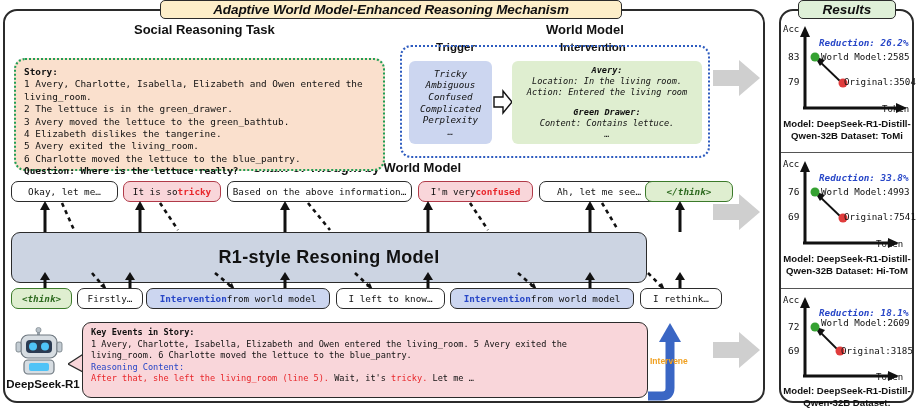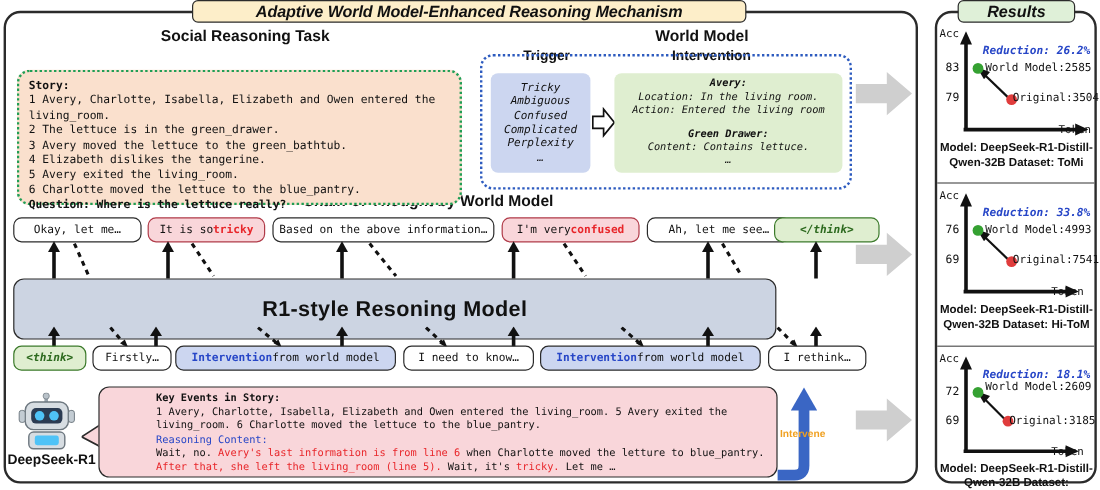--- a/index.html
+++ b/index.html
@@ -54,21 +54,21 @@
   
   .cotb{position:absolute;top:288px;height:21px;border:1.6px solid #2b2b2b;border-radius:7px;box-sizing:border-box;
      display:flex;align-items:center;justify-content:center;background:#fff;
      font-family:"DejaVu Sans Mono","Liberation Mono",monospace;font-size:9.3px;color:#111;white-space:nowrap;padding:0 6px;}
   .cotb.green{background:#dfeed0;border-color:#3b7a2a;font-style:italic;font-weight:bold;color:#2d6a1f;}
   .cotb.blue{background:#ccd6f0;border-color:#2b2b2b;}
   .blue-word{color:#2746c7;font-weight:bold;}
 
   
   #callout{position:absolute;left:82px;top:322px;width:566px;height:76px;background:#f9d6da;border:1.6px solid #2b2b2b;border-radius:9px;box-sizing:border-box;padding:4px 8px;}
-  #callout .ln{font-family:"DejaVu Sans Mono","Liberation Mono",monospace;font-size:8.6px;line-height:11.5px;color:#111;white-space:nowrap;margin-left:39px;}
+  #callout .ln{font-family:"DejaVu Sans Mono","Liberation Mono",monospace;font-size:8.6px;line-height:11.5px;color:#111;white-space:nowrap;}
   #callout .b{font-weight:bold;}
   #callout .rd{color:#e8262a;}
   #callout .bl{color:#2746c7;}
   #tail{position:absolute;left:68px;top:352px;width:18px;height:22px;}
 
   #robot{position:absolute;left:14px;top:327px;width:52px;height:50px;}
   #ds-label{position:absolute;left:1px;top:378px;width:84px;text-align:center;font-weight:bold;font-size:11.5px;color:#111;}
   #intervene-lbl{position:absolute;left:650px;top:356px;font-weight:bold;font-size:8.5px;color:#f0a020;}
 
   
@@ -212,21 +212,21 @@
     <span>&lt;think&gt;</span>
   </div>
 <div class="cotb" style="left:77px;width:66px;">
     <span>Firstly…</span>
   </div>
 <div class="cotb blue" style="left:146px;width:184px;">
     <span class="blue-word">Intervention</span>
     <span> from world model</span>
   </div>
 <div class="cotb" style="left:336px;width:109px;">
-    <span>I need to know…</span>
+    <span>I left to know…</span>
   </div>
 <div class="cotb blue" style="left:450px;width:184px;">
     <span class="blue-word">Intervention</span>
     <span> from world model</span>
   </div>
 <div class="cotb" style="left:640px;width:82px;">
     <span>I rethink…</span>
   </div>
 
 <svg id="robot" viewBox="0 0 52 50">
@@ -246,21 +246,20 @@
 <svg id="tail" viewBox="0 0 18 22">
   <polygon points="17,1 0,12 17,21" fill="#f9d6da" stroke="#2b2b2b" stroke-width="1.4"></polygon>
   <rect x="14" y="2" width="5" height="18" fill="#f9d6da"></rect>
 </svg>
 
 <div id="callout">
   <div class="ln b">Key Events in Story:</div>
   <div class="ln">1 Avery, Charlotte, Isabella, Elizabeth and Owen entered the living_room. 5 Avery exited the</div>
   <div class="ln">living_room. 6 Charlotte moved the lettuce to the blue_pantry.</div>
   <div class="ln bl">Reasoning Content:</div>
-  <div class="ln"><span>Wait, no. </span><span class="rd">Avery's last information is from line 6</span><span> when Charlotte moved the letture to blue_pantry.</span></div>
   <div class="ln"><span class="rd">After that, she left the living_room (line 5).</span><span> Wait, it's </span><span class="rd">tricky.</span><span> Let me …</span></div>
 </div>
 
 <svg style="position:absolute;left:640px;top:318px;width:60px;height:84px;">
   <path d="M8,78 L22,78 Q30,78 30,70 L30,22" stroke="#3a66c4" stroke-width="9" fill="none" stroke-linecap="butt"></path>
   <polygon points="30,5 19,24 41,24" fill="#3a66c4"></polygon>
 </svg>
 <div id="intervene-lbl">Intervene</div>
 
 <svg style="position:absolute;left:713px;top:58px;width:48px;height:40px;">

